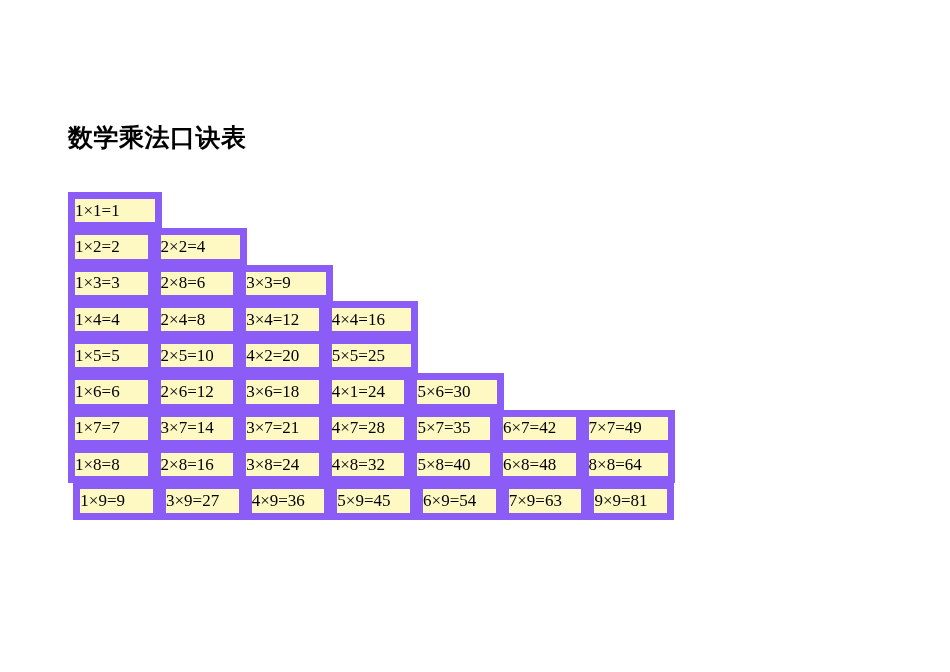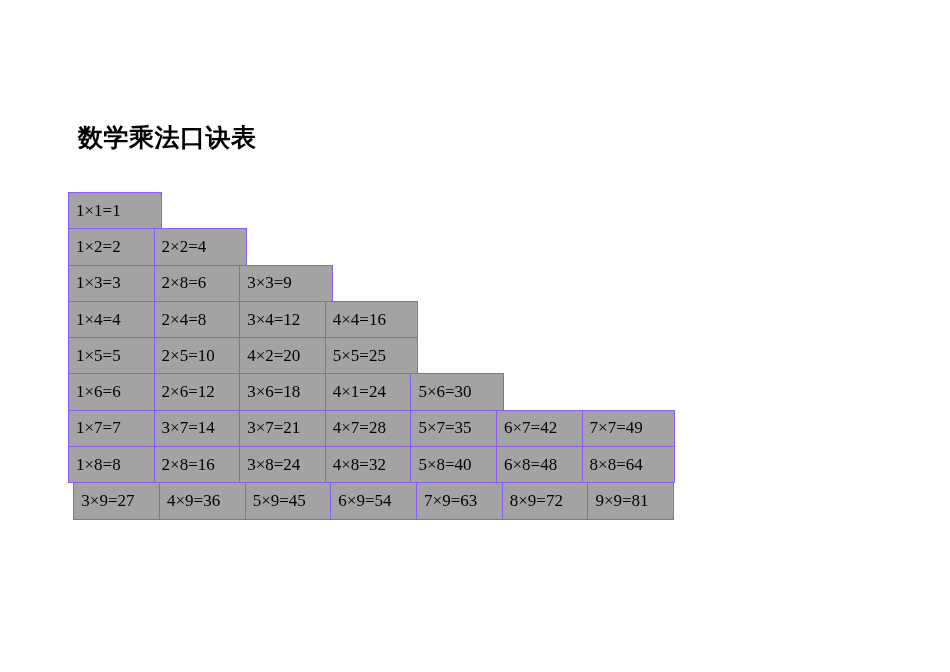--- a/index.html
+++ b/index.html
@@ -9,21 +9,21 @@
   }
   body {
     width: 950px;
     height: 672px;
     position: relative;
     overflow: hidden;
     font-family: "Liberation Serif", serif;
   }
   .page-title {
     position: absolute;
-    left: 78px;
+    left: 68px;
     top: 125px;
     margin: 0;
     font-family: "Liberation Sans", "DejaVu Sans", sans-serif;
     font-weight: bold;
     font-size: 25px;
     line-height: 25px;
     letter-spacing: 0.5px;
     color: #000000;
     white-space: nowrap;
   }
@@ -37,28 +37,27 @@
     height: 37.3px;
     margin-top: -1px;
   }
   .trow:first-child {
     margin-top: 0;
   }
   .cell {
     box-sizing: border-box;
     width: 86.6px;
     margin-left: -1px;
-    border: 1px solid #8b5cf6;
+    border: 7px solid #8b5cf6;
     display: flex;
     align-items: center;
-    padding-left: 7px;
     font-family: "Liberation Serif", "DejaVu Serif", serif;
     font-size: 17px;
     color: #000000;
-    background: #a3a3a3;
+    background: #fef9c3;
     white-space: nowrap;
   }
   .cell:first-child {
     margin-left: 0;
   }
   
   .trow .cell:last-child {
     width: 93.5px;
   }
   
@@ -119,21 +118,21 @@
   <div class="trow">
     <div class="cell">1×8=8</div>
     <div class="cell">2×8=16</div>
     <div class="cell">3×8=24</div>
     <div class="cell">4×8=32</div>
     <div class="cell">5×8=40</div>
     <div class="cell">6×8=48</div>
     <div class="cell">8×8=64</div>
   </div>
   <div class="trow">
+    <div class="cell">1×9=9</div>
     <div class="cell">3×9=27</div>
     <div class="cell">4×9=36</div>
     <div class="cell">5×9=45</div>
     <div class="cell">6×9=54</div>
     <div class="cell">7×9=63</div>
-    <div class="cell">8×9=72</div>
     <div class="cell">9×9=81</div>
   </div>
 </div>
 
 </body></html>

